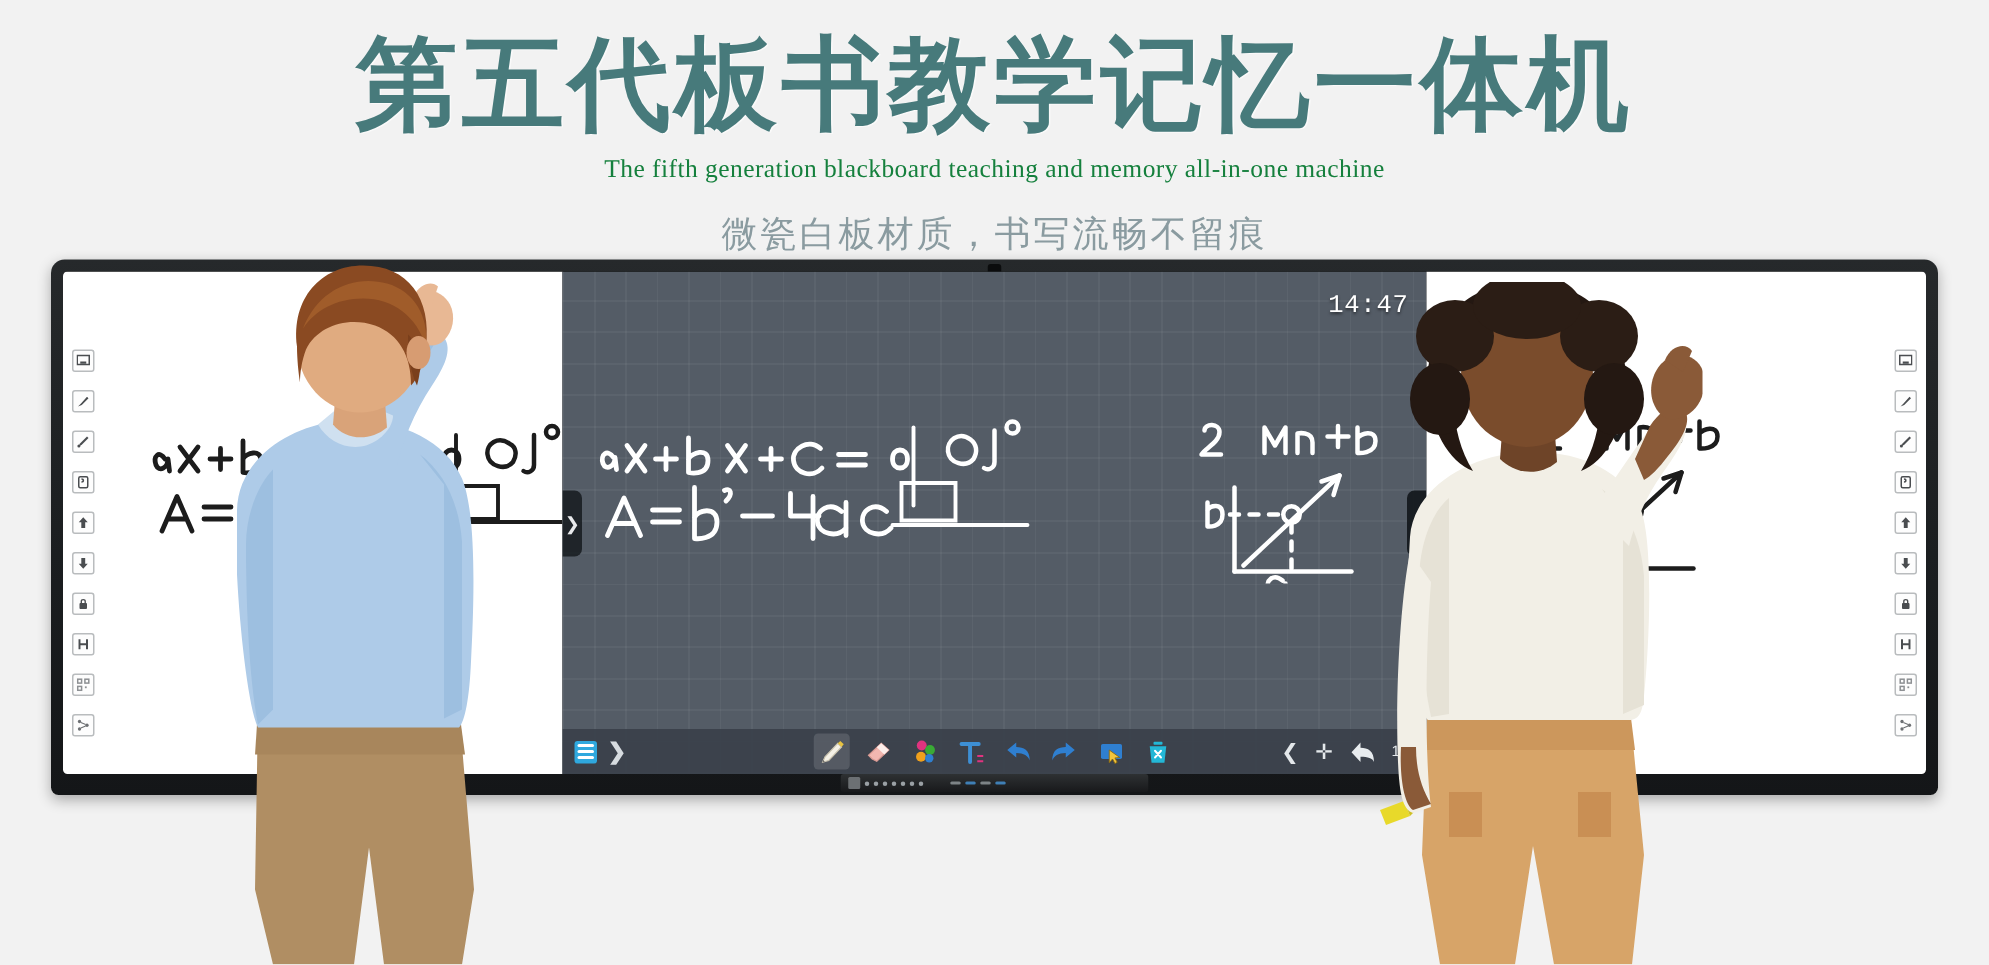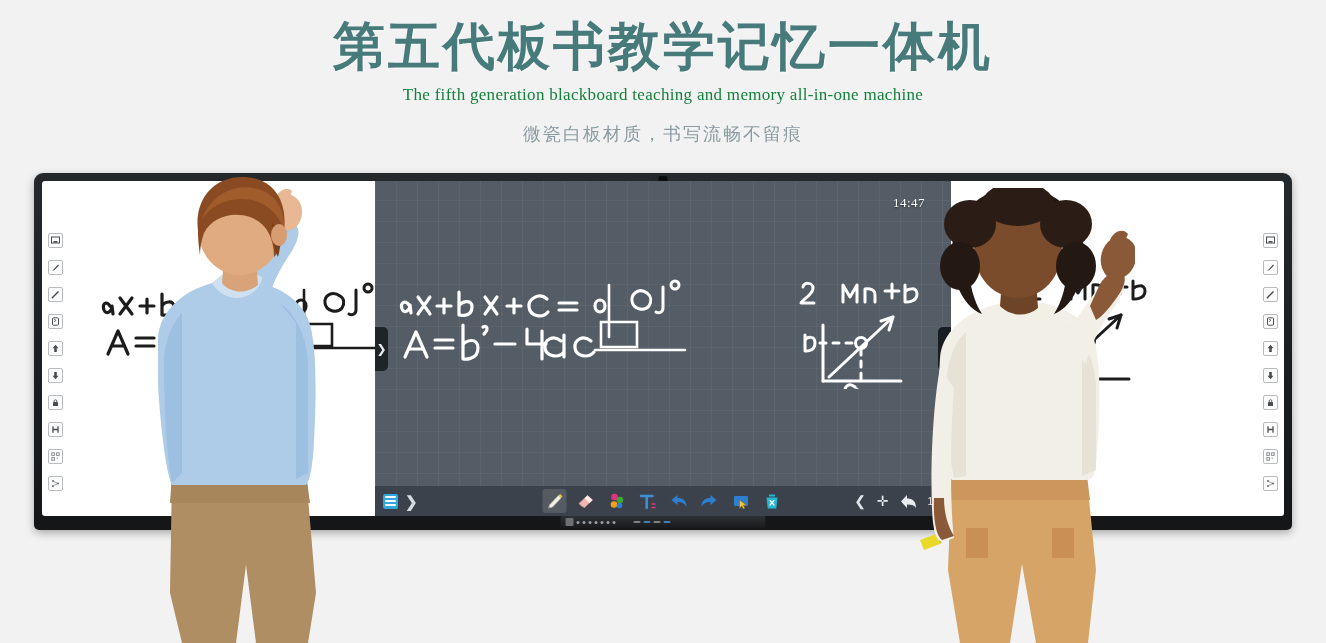--- a/index.html
+++ b/index.html
@@ -7,37 +7,37 @@
   body {
     background:#f2f2f2;
     font-family:"Liberation Sans", sans-serif;
     position:relative;
   }
 
   
   .header { width:100%; padding-top:18px; text-align:center; }
   .title-cn {
     font-family:"Liberation Serif", serif;
-    font-size:52px;
+    font-size:68px;
     font-weight:bold;
     color:#477a7b;
     letter-spacing:3px;
     line-height:1.12;
     text-shadow:1px 1px 0 rgba(255,255,255,.6);
   }
   .title-en {
     font-family:"Liberation Serif", serif;
     font-size:17px;
     color:#15803d;
     letter-spacing:.3px;
     margin-top:9px;
   }
   .title-sub {
     font-family:"Liberation Serif", serif;
-    font-size:18px;
+    font-size:24px;
     color:#8a9ba0;
     letter-spacing:2px;
     margin-top:17px;
   }
 
   
   .device {
     position:absolute;
     left:34px; top:173px;
     width:1258px; height:357px;
@@ -87,23 +87,23 @@
   
   .panel-board {
     position:relative; flex:1 1 auto;
     background:
       repeating-linear-gradient(0deg, rgba(255,255,255,.045) 0 1px, transparent 1px 21px),
       repeating-linear-gradient(90deg, rgba(255,255,255,.045) 0 1px, transparent 1px 21px),
       #545c66;
     overflow:hidden;
   }
   .clock {
-    position:absolute; right:26px; top:14px;
-    color:#ffffff; font-size:13px; letter-spacing:.5px;
-    font-family:Liberation Serif, serif;
+    position:absolute; right:12px; top:14px;
+    color:#ffffff; font-size:17px; letter-spacing:.5px;
+    font-family:Liberation Mono, monospace;
     text-shadow:0 1px 2px rgba(0,0,0,.5);
   }
   .handle {
     position:absolute; top:50%; transform:translateY(-50%);
     width:13px; height:44px;
     background:rgba(20,24,28,.82);
     display:flex; align-items:center; justify-content:center;
     color:#e8eaec; font-size:12px; line-height:1;
   }
   .handle.l { left:0; border-radius:0 5px 5px 0; }

